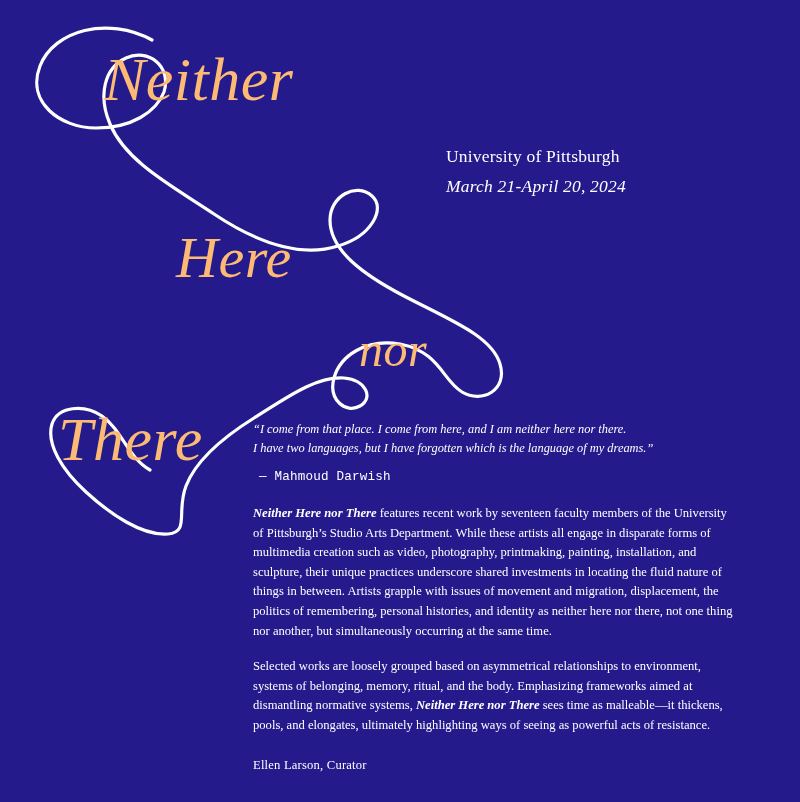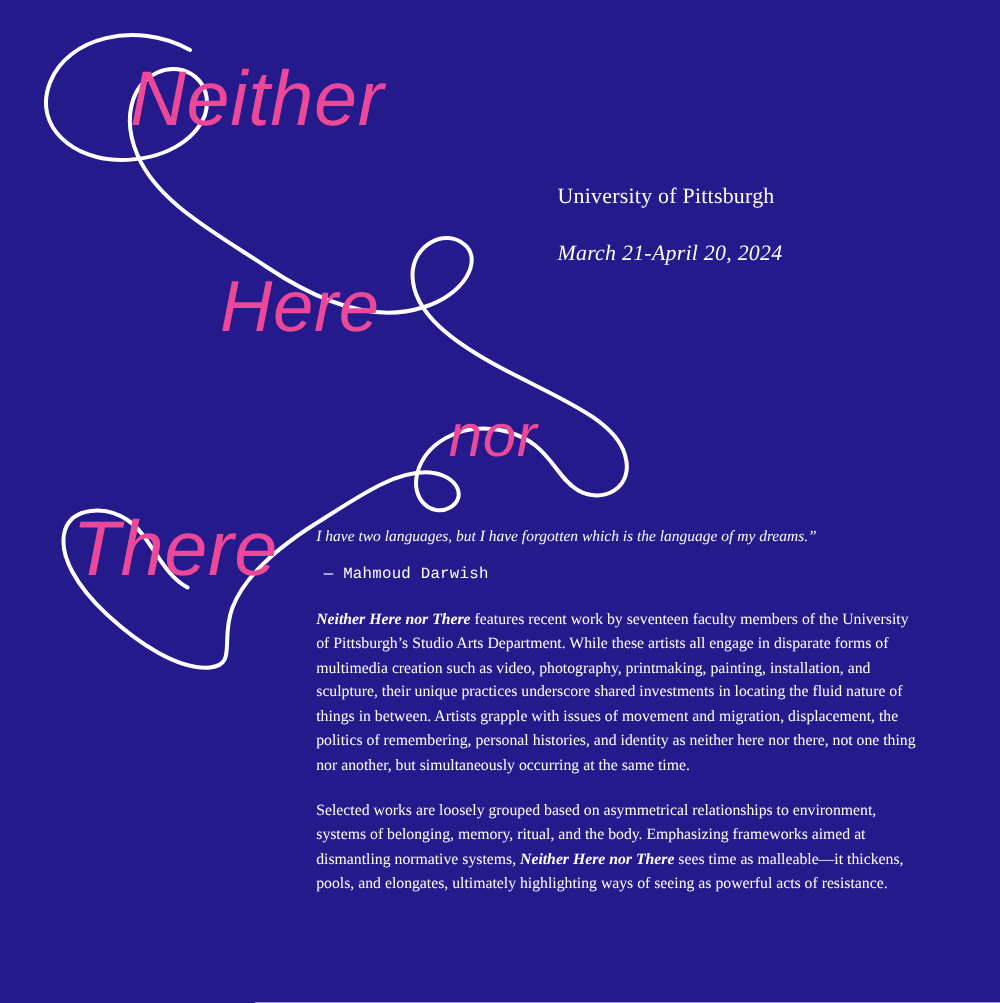--- a/index.html
+++ b/index.html
@@ -19,35 +19,35 @@
   #squiggle {
     position: absolute;
     left: 0;
     top: 0;
     width: 800px;
     height: 802px;
     pointer-events: none;
   }
   .title-word {
     position: absolute;
-    font-family: Liberation Sans, sans-serif;
+    font-family: Liberation Serif, serif;
     font-style: italic;
     font-weight: 400;
-    color: #ec4899;
+    color: #fdba74;
     letter-spacing: 0.5px;
     white-space: nowrap;
   }
   #word-neither {
     left: 104px;
     top: 44px;
     font-size: 62px;
   }
   #word-here {
     left: 176px;
-    top: 212px;
+    top: 224px;
     font-size: 58px;
     text-align: center;
   }
   #word-nor {
     left: 324px;
     top: 322px;
     font-size: 48px;
     margin-left: 35px;
   }
   #word-there {
@@ -62,21 +62,21 @@
     top: 144px;
     width: 300px;
   }
   #event-info .line {
     font-size: 17.5px;
     line-height: 24px;
     letter-spacing: 0.2px;
     white-space: nowrap;
   }
   #event-info .dates {
-    margin-top: 24px;
+    margin-top: 8px;
     font-style: italic;
     font-size: 17.5px;
     letter-spacing: 0.2px;
     white-space: nowrap;
   }
 
   #body-col {
     position: absolute;
     left: 253px;
     top: 420px;
@@ -149,24 +149,26 @@
   <div class="title-word" id="word-there">There</div>
 
   <div id="event-info">
     <div class="line">University of Pittsburgh</div>
     <div class="dates">March 21-April 20, 2024</div>
   </div>
 
   <div id="body-col">
 
     <div class="quote">
+      <span class="qline">“I come from that place. I come from here, and I am neither here nor there.</span>
       <span class="qline">I have two languages, but I have forgotten which is the language of my dreams.”</span>
     </div>
 
     <div class="attrib">— Mahmoud Darwish</div>
 
     <p class="para"><em>Neither Here nor There</em><span> features recent work by seventeen faculty members of the University of Pittsburgh’s Studio Arts Department. While these artists all engage in disparate forms of multimedia creation such as video, photography, printmaking, painting, installation, and sculpture, their unique practices underscore shared investments in locating the fluid nature of things in between. Artists grapple with issues of movement and migration, displacement, the politics of remembering, personal histories, and identity as neither here nor there, not one thing nor another, but simultaneously occurring at the same time.</span></p>
 
     <p class="para"><span>Selected works are loosely grouped based on asymmetrical relationships to environment, systems of belonging, memory, ritual, and the body. Emphasizing frameworks aimed at dismantling normative systems, </span><em>Neither Here nor There</em><span> sees time as malleable—it thickens, pools, and elongates, ultimately highlighting ways of seeing as powerful acts of  resistance.</span></p>
 
+    <p class="curator">Ellen Larson, Curator</p>
 
   </div>
 </div>
 
 </body></html>

